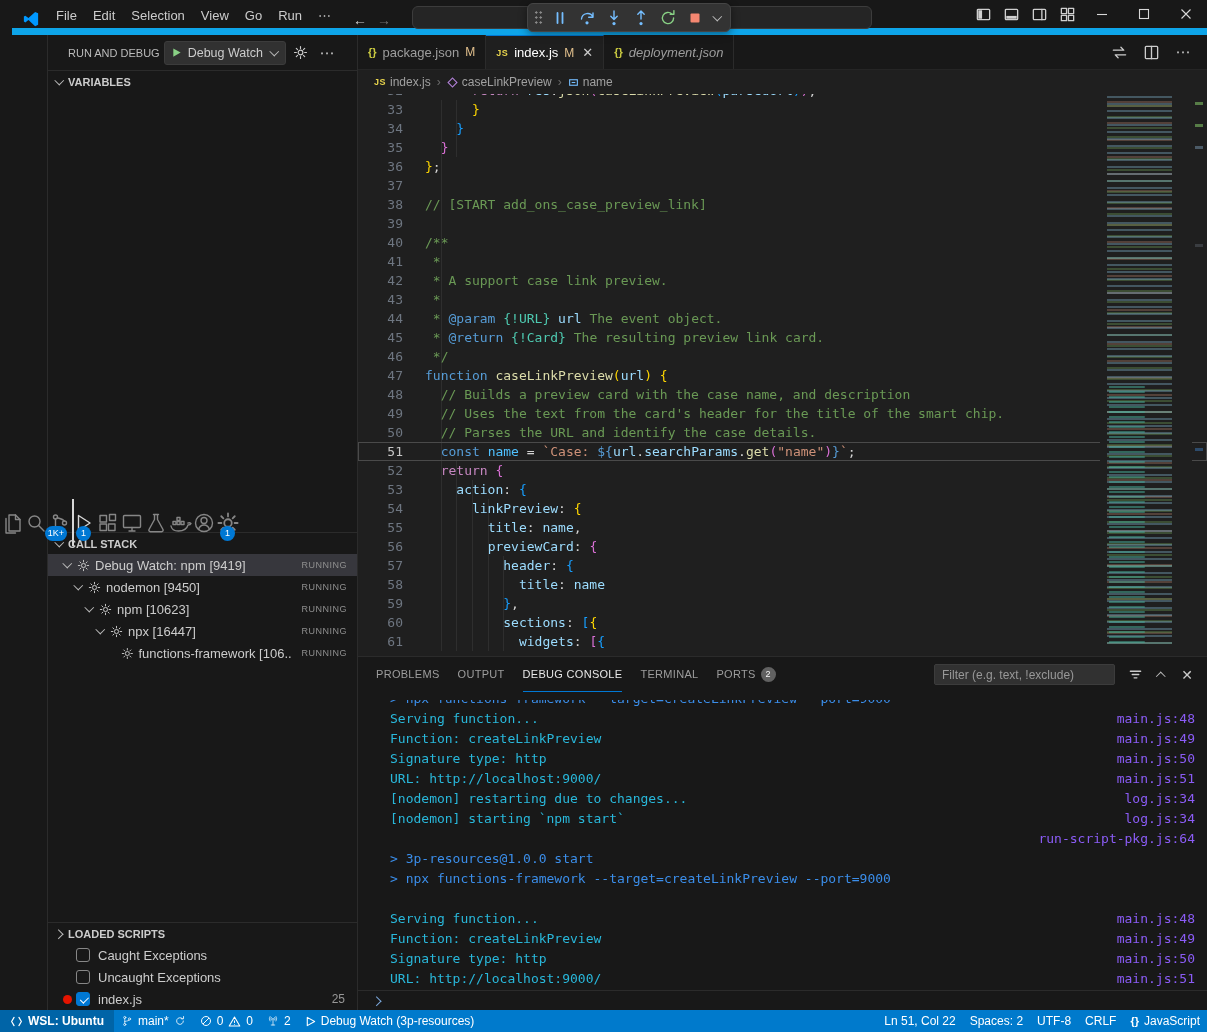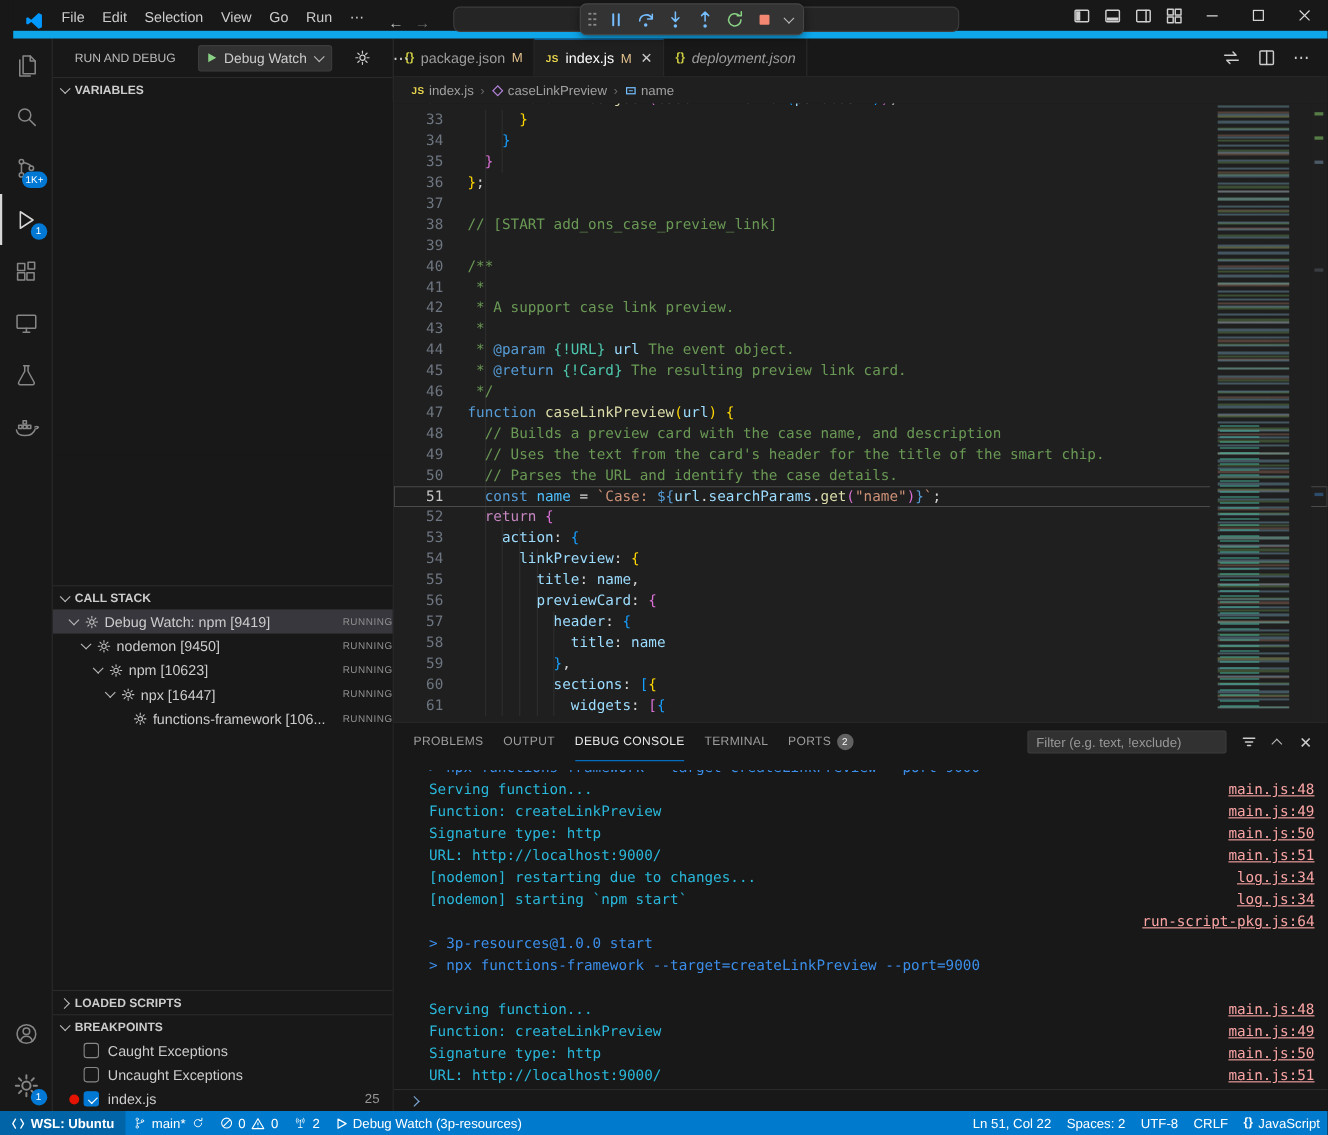--- a/index.html
+++ b/index.html
@@ -18,41 +18,41 @@
   #cmdcenter{position:absolute;left:400px;top:6px;width:460px;height:23px;background:#252525;border:1px solid #3c3c3c;border-radius:6px;color:#b5b5b5}
   #cmdcenter .cc-text{position:absolute;left:302px;top:3px;font-size:12.5px}
   #dbgbar{position:absolute;left:515px;top:3px;height:29px;background:#333333;border:1px solid #454545;border-radius:6px;box-shadow:0 2px 8px rgba(0,0,0,.45);display:flex;align-items:center;padding:0 6px;gap:3px;z-index:40}
   .dbtn{width:24px;height:24px;display:flex;align-items:center;justify-content:center;border-radius:4px;cursor:pointer}
   .grip{width:9px;height:15px;margin-right:2px;background:radial-gradient(circle 1.1px,#8a8a8a 1.1px,transparent 1.2px);background-size:4.5px 5px;cursor:grab}
   #wincontrols{margin-left:auto;display:flex;align-items:center;height:100%}
   .lay{width:28px;height:28px;display:flex;align-items:center;justify-content:center;color:#cfcfcf;cursor:pointer}
   .cap{width:42px;height:35px;display:flex;align-items:center;justify-content:center;color:#d8d8d8;cursor:pointer}
 
   
-  #activitybar{position:absolute;left:0;top:35px;width:48px;bottom:22px;background:#181818;border-right:1px solid #2b2b2b;display:flex;flex-direction:column;align-items:center;z-index:20}
+  #activitybar{position:absolute;left:0;top:35px;width:48px;bottom:22px;background:#181818;border-right:1px solid #2b2b2b;display:flex;align-items:center;z-index:20}
   .ab-item{width:48px;height:47px;display:flex;align-items:center;justify-content:center;position:relative;color:#868686;cursor:pointer}
   .ab-item.active{color:#d7d7d7;box-shadow:inset 2px 0 0 #d7d7d7}
   .ab-badge{position:absolute;right:5px;bottom:5px;background:#0078d4;color:#fff;font-size:9px;line-height:14px;min-width:15px;height:15px;border-radius:9px;text-align:center;padding:0 3px}
 
   
   #sidebar{position:absolute;left:48px;top:35px;width:310px;bottom:22px;background:#181818;border-right:1px solid #2b2b2b;display:flex;flex-direction:column;z-index:10}
-  #sb-toolbar{height:35px;display:flex;align-items:center;padding:0 8px 0 20px;gap:20px}
+  #sb-toolbar{height:35px;display:flex;align-items:center;padding:0 8px 0 20px;gap:4px}
   #sb-title{font-size:11px;color:#bbbbbb;white-space:nowrap}
   #launch-select{display:flex;align-items:center;gap:6px;height:24px;background:#313131;border:1px solid #3c3c3c;border-radius:3px;padding:0 6px;cursor:pointer}
   #launch-select .lbl{font-size:12.5px;color:#cccccc;max-width:96px;overflow:hidden;white-space:nowrap}
   .chev{width:10px;height:10px;position:relative;display:inline-block}
   .chev::before{content:"";position:absolute;width:5.5px;height:5.5px;border-right:1.3px solid #bbb;border-bottom:1.3px solid #bbb;left:2px;top:0;transform:rotate(45deg)}
   .chev.right::before{transform:rotate(-45deg);left:1px;top:2px}
   .sb-act{width:22px;height:22px;display:flex;align-items:center;justify-content:center;color:#cccccc;cursor:pointer}
   .sec-head{height:22px;display:flex;align-items:center;gap:4px;padding-left:6px;border-top:1px solid #2b2b2b;font-size:11px;font-weight:bold;color:#cccccc;cursor:pointer}
   .sec-body{background:#181818}
   .cs-row{height:22px;display:flex;align-items:center;gap:5px;cursor:pointer}
   .cs-row.sel{background:#37373d}
   .cs-row .cs-label{color:#cccccc;white-space:nowrap;overflow:hidden}
-  .cs-badge{font-size:9px;letter-spacing:.5px;color:#8f8f8f;}
+  .cs-badge{font-size:9px;letter-spacing:.5px;color:#8f8f8f;padding-right:10px}
   .cs-gear{color:#c5c5c5}
   .chev-sp{width:10px;display:inline-block}
   .bp-row{height:22px;display:flex;align-items:center;padding-left:10px;cursor:pointer}
   .bp-dot-slot{width:18px;display:flex;justify-content:center}
   .bp-dot{width:9px;height:9px;border-radius:50%;background:#e51400}
   .cb{width:14px;height:14px;border:1px solid #878787;border-radius:3px;position:relative;margin-right:8px;flex:0 0 14px}
   .cb.checked{background:#0078d4;border-color:#0078d4}
   .cb.checked::after{content:"";position:absolute;left:4.5px;top:1.5px;width:3.5px;height:7px;border:solid #fff;border-width:0 1.6px 1.6px 0;transform:rotate(45deg)}
   .bp-label{color:#cccccc}
   .bp-line{color:#979797;padding-right:12px;font-size:12px}
@@ -107,21 +107,21 @@
   #filterbox::placeholder{color:#989898}
   .pa{width:24px;height:24px;display:flex;align-items:center;justify-content:center;color:#cccccc;cursor:pointer}
   #panelicons{display:flex;align-items:center;gap:2px;margin-left:8px}
   #crows{position:absolute;left:0;right:0;top:43px;bottom:20px;overflow:hidden;font-family:"DejaVu Sans Mono",monospace;font-size:13px}
   .crow{display:flex;align-items:center;height:20px;line-height:20px;padding:0 12px 0 32px}
   .crow.clip{height:9px;overflow:hidden}
   .crow.clip .ctext{margin-top:-11px}
   .ctext{white-space:pre}
   .ccyan{color:#29b8db}
   .cblue{color:#3b8eea}
-  .clink{color:#fca5a5;text-decoration:underline;cursor:pointer;white-space:nowrap}
+  .clink{color:#8b5cf6;cursor:pointer;white-space:nowrap}
   #cinput{position:absolute;left:0;right:0;bottom:0;height:20px;border-top:1px solid #2b2b2b;display:flex;align-items:center;padding-left:14px;cursor:text}
   #cinput .chev::before{border-color:#7ca9dd}
 
   
   #statusbar{position:absolute;left:0;right:0;bottom:0;height:22px;background:#007acc;color:#ffffff;display:flex;align-items:center;font-size:12px;z-index:40}
   .st{display:flex;align-items:center;gap:5px;padding:0 7px;height:100%;cursor:pointer;white-space:nowrap}
   .st.remote{background:rgba(0,0,0,.18);padding:0 10px;font-weight:bold}
   #st-right{margin-left:auto;display:flex;height:100%}
 </style>
 </head>
@@ -381,24 +381,20 @@
         <span class="sp"></span>
         <span class="cs-badge">RUNNING</span>
       </div>
     </div>
 
   <span class="sp"></span>
 
   <div class="sec-head">
       <span class="chev right"></span>
       <span>LOADED SCRIPTS</span>
-    </div>
-  <div class="sec-head">
-      <span class="chev"></span>
-      <span>BREAKPOINTS</span>
     </div>
   <div id="bplist">
       <div class="bp-row">
         <span class="bp-dot-slot"></span>
         <span class="cb"></span>
         <span class="bp-label">Caught Exceptions</span>
         <span class="sp"></span>
       </div>
       <div class="bp-row">
         <span class="bp-dot-slot"></span>

